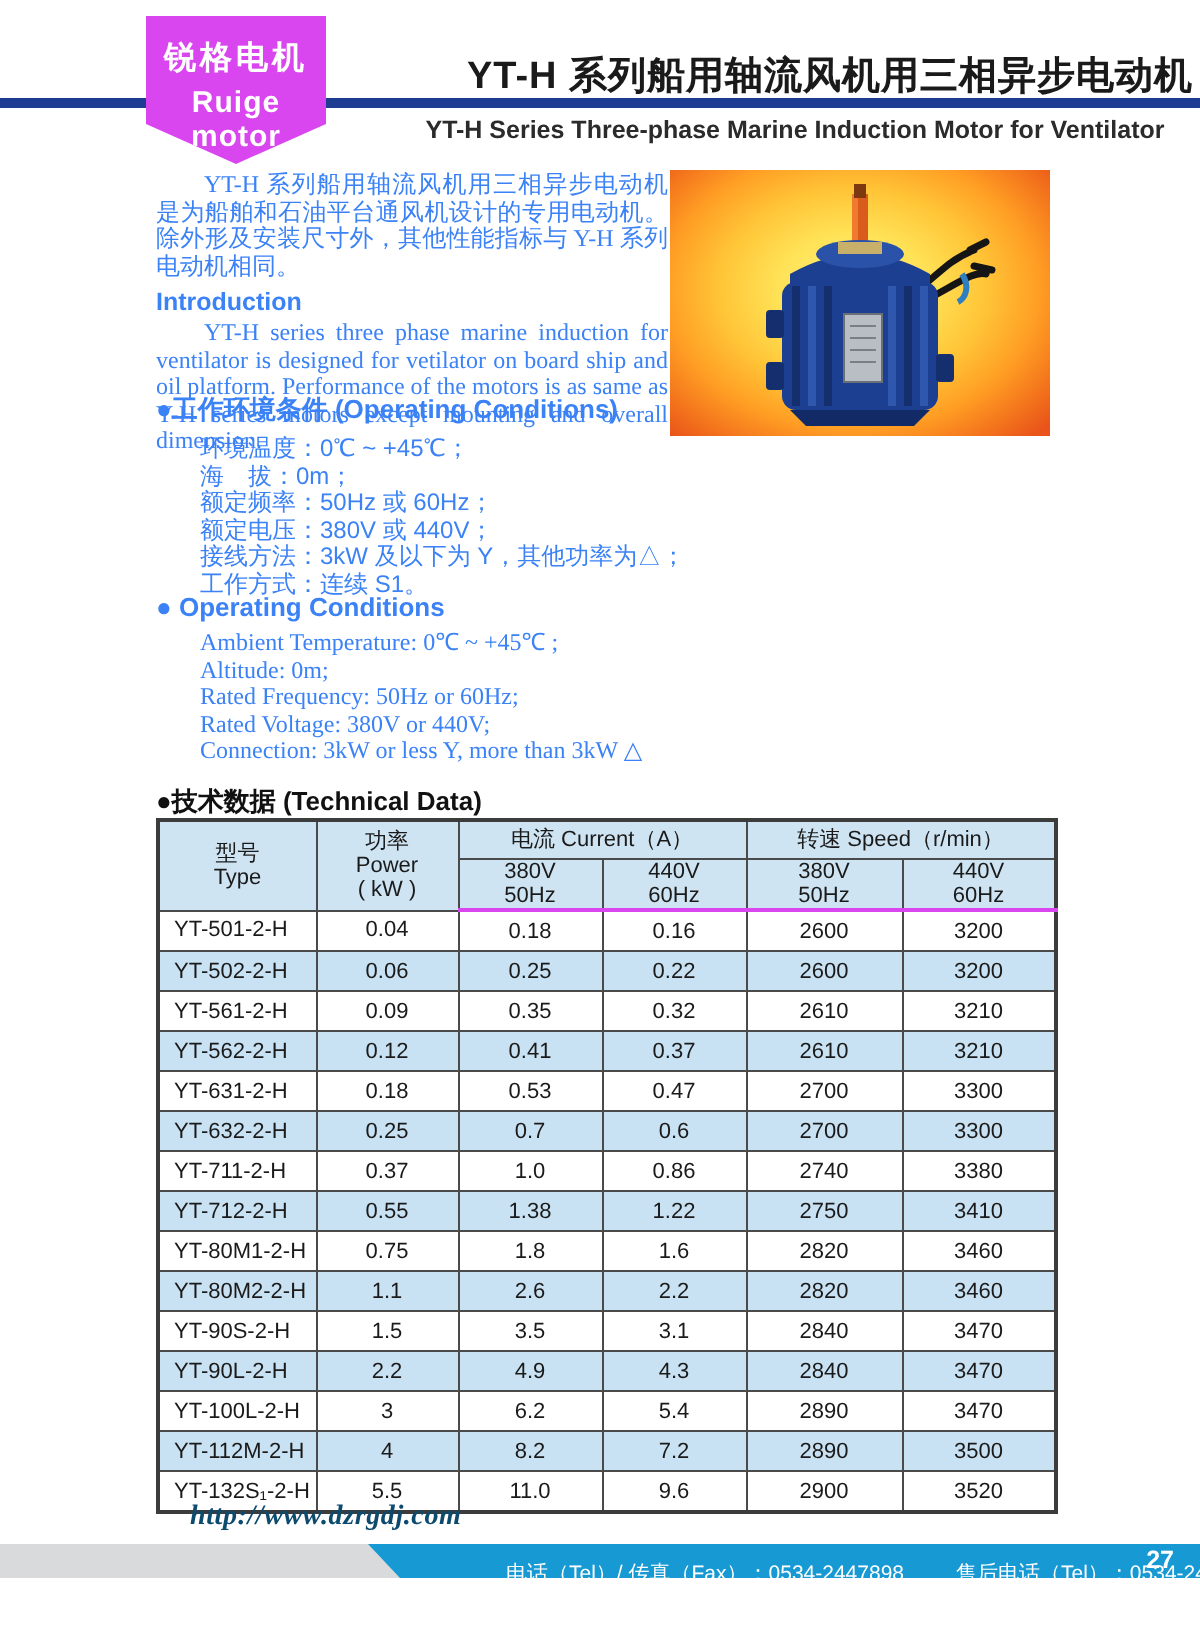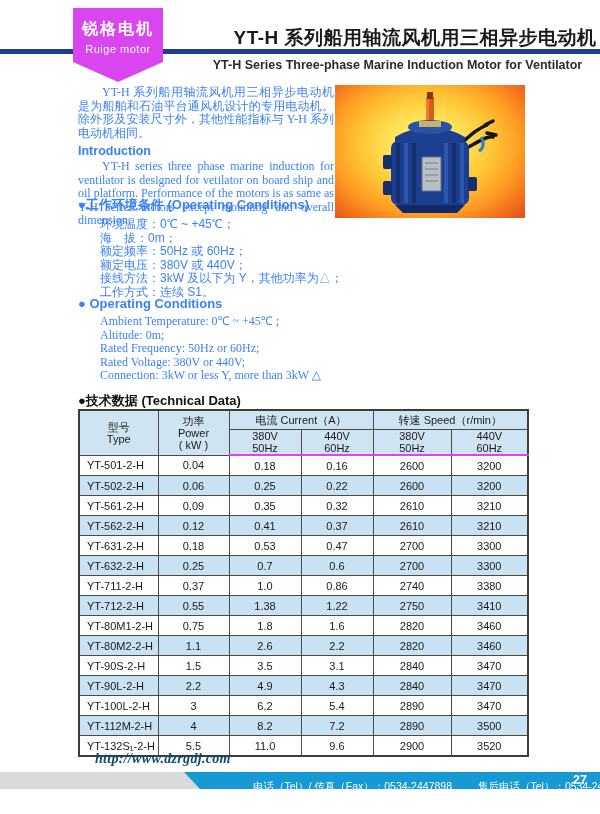--- a/index.html
+++ b/index.html
@@ -9,21 +9,21 @@
   
   .navy-line{position:absolute;left:0;top:49px;width:600px;height:5px;background:#1e3c91;}
   .title-cn{position:absolute;left:230px;top:25px;width:370px;text-align:center;
             font-size:19px;font-weight:bold;color:#1a1a1a;letter-spacing:.5px;}
   .title-en{position:absolute;left:200px;top:58px;width:395px;text-align:center;
             font-size:12.5px;font-weight:bold;color:#2b2b2b;}
   .ribbon{position:absolute;left:73px;top:8px;width:90px;height:74px;background:#d946ef;
           clip-path:polygon(0 0,100% 0,100% 73%,50% 100%,0 73%);
           text-align:center;color:#fff;}
   .ribbon .cn{margin-top:11px;font-size:16px;font-weight:bold;letter-spacing:2px;}
-  .ribbon .en{margin-top:3px;font-size:11px;font-weight:normal;letter-spacing:.5px;}
+  .ribbon .en{margin-top:3px;font-size:15px;font-weight:bold;letter-spacing:.5px;}
 
   
   .col{position:absolute;left:78px;width:256px;color:#3b82f6;}
   .intro{top:86px;}
   .p-cn{font-size:12px;line-height:13.6px;text-align:justify;text-indent:2em;
         font-family:"Liberation Serif",serif;margin:0;}
   .h-sans{font-size:12.5px;font-weight:bold;margin:4px 0 2px 0;}
   .p-en{font-size:12px;line-height:13.5px;text-align:justify;text-indent:2em;
         font-family:"Liberation Serif",serif;margin:0;}
 

